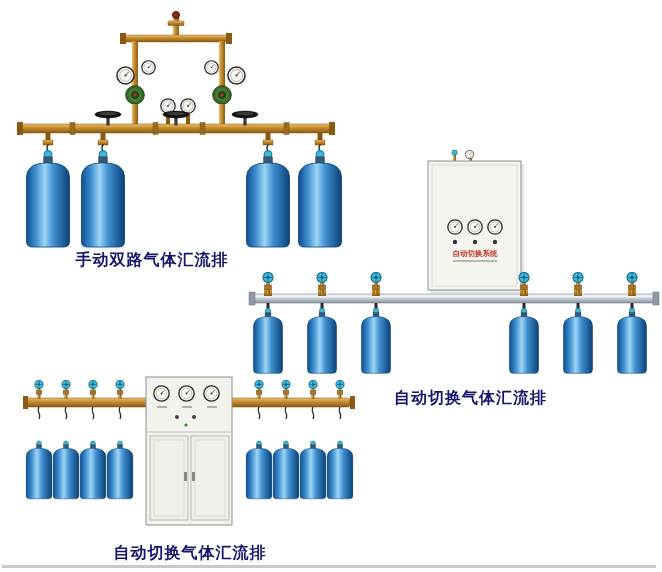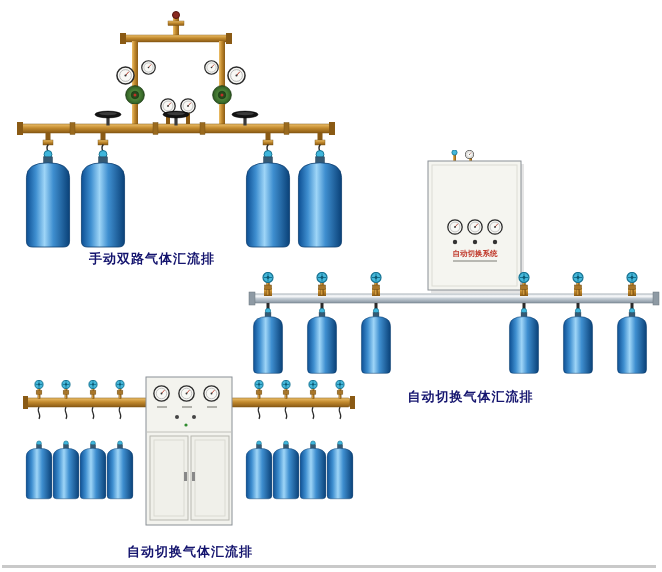--- a/index.html
+++ b/index.html
@@ -1,19 +1,19 @@
 <!DOCTYPE html>
 <html><head>
 <meta charset="utf-8">
 <style>
   html,body{margin:0;padding:0;background:#fff;}
   #stage{position:relative;width:662px;height:572px;background:#ffffff;overflow:hidden;
          font-family:"Liberation Sans", sans-serif;}
   .scene{position:absolute;}
-  .caption{position:absolute;text-align:center;font-weight:bold;font-size:13px;
+  .caption{position:absolute;text-align:center;font-weight:bold;font-size:16px;
            color:#14146e;letter-spacing:1px;}
   .divider{position:absolute;background:#c9c9c9;}
 </style>
 </head>
 <body>
 
 <div id="stage">
 
   <svg width="0" height="0" style="position:absolute" aria-hidden="true">
     <defs>

